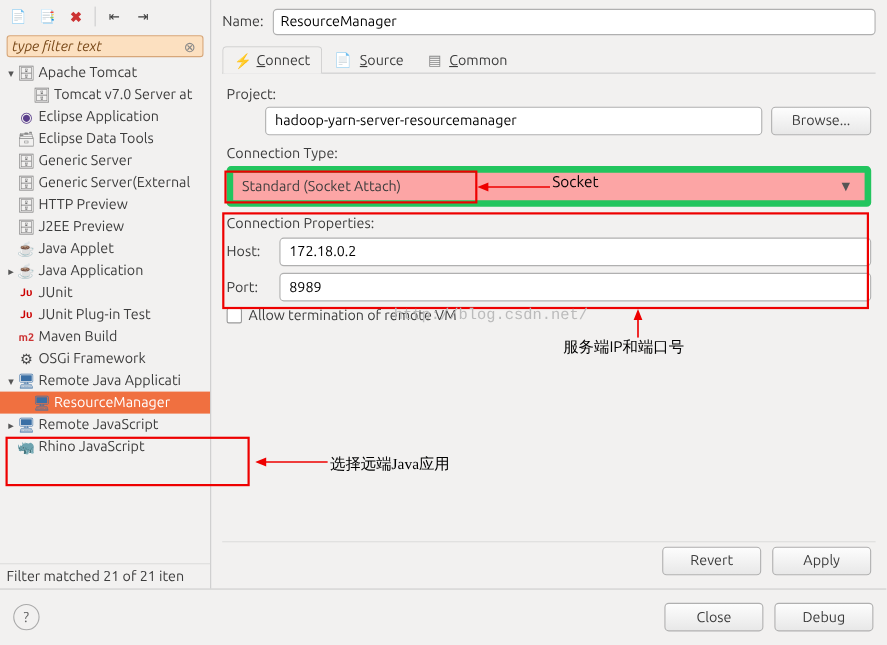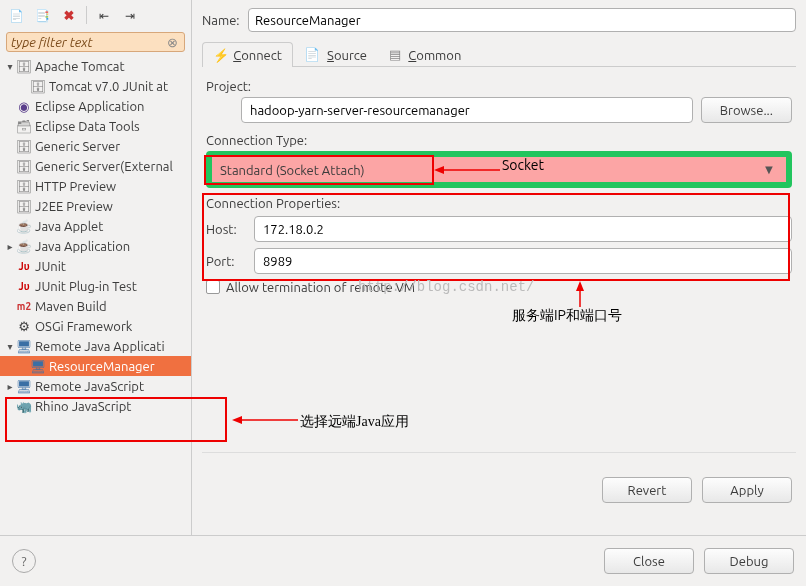--- a/index.html
+++ b/index.html
@@ -44,21 +44,21 @@
 .hp-row { display: flex; align-items: center; gap: 6px; margin-bottom: 6px; }
 .hp-row label { width: 42px; }
 .chk-row { display: flex; align-items: center; gap: 6px; margin-top: 6px; }
 .chk { width: 14px; height: 14px; border: 1px solid #999; border-radius: 2px; background: #fff; display: inline-block; }
 
 .watermark { position: absolute; left: 340px; top: 296px; color: #bbb; font-size: 14px; pointer-events: none; }
 .anno { color: #000000; font-size: 14px; position: absolute; pointer-events: none; }
 .arrow-red { stroke: #e00; stroke-width: 1.5; fill: none; }
 .arrow-head { fill: #e00; }
 
-.right-btnrow { display: flex; justify-content: flex-end; gap: 10px; padding: 24px 4px; border-top: 1px solid #ddd; }
+.right-btnrow { display: flex; justify-content: flex-end; gap: 10px; padding: 4px 4px; border-top: 1px solid #ddd; }
 
 .footer { height: 50px; border-top: 1px solid #ccc; display: flex; align-items: center; justify-content: space-between; padding: 0 12px; }
 .help-icon { width: 24px; height: 24px; border: 1px solid #aaa; border-radius: 12px; display: flex; align-items: center; justify-content: center; color: #666; cursor: pointer; }
 .footer-btns { display: flex; gap: 10px; }
 
 
 .i-new::before { content: "📄"; font-size: 12px; }
 .i-dup::before { content: "📑"; font-size: 12px; }
 .i-del { color: #c33; font-weight: bold; }
 .i-col::before { content: "⇤"; font-size: 12px; }
@@ -103,21 +103,21 @@
     </div>
     <div class="tree" id="tree">
         <div class="tree-item">
           <span class="arrow">▾</span>
           <span class="icon i-server">🗄</span>
           <span>Apache Tomcat</span>
         </div>
         <div class="tree-item child">
           <span class="arrow"></span>
           <span class="icon i-server">🗄</span>
-          <span>Tomcat v7.0 JUnit at</span>
+          <span>Tomcat v7.0 Server at</span>
         </div>
         <div class="tree-item">
           <span class="arrow"></span>
           <span class="icon i-eclipse">◉</span>
           <span>Eclipse Application</span>
         </div>
         <div class="tree-item">
           <span class="arrow"></span>
           <span class="icon i-db">🗃</span>
           <span>Eclipse Data Tools</span>
@@ -186,20 +186,21 @@
           <span class="arrow">▸</span>
           <span class="icon i-remote">🖥</span>
           <span>Remote JavaScript</span>
         </div>
         <div class="tree-item">
           <span class="arrow"></span>
           <span class="icon i-rhino">🦏</span>
           <span>Rhino JavaScript</span>
         </div>
       </div>
+    <div class="filter-count">Filter matched 21 of 21 iten</div>
   </div>
 
   <div class="right-panel">
     <div class="name-row">
       <label>Name:</label>
       <input class="name-input" value="ResourceManager" style="">
     </div>
 
     <div class="tabs">
       <div class="tab active">

